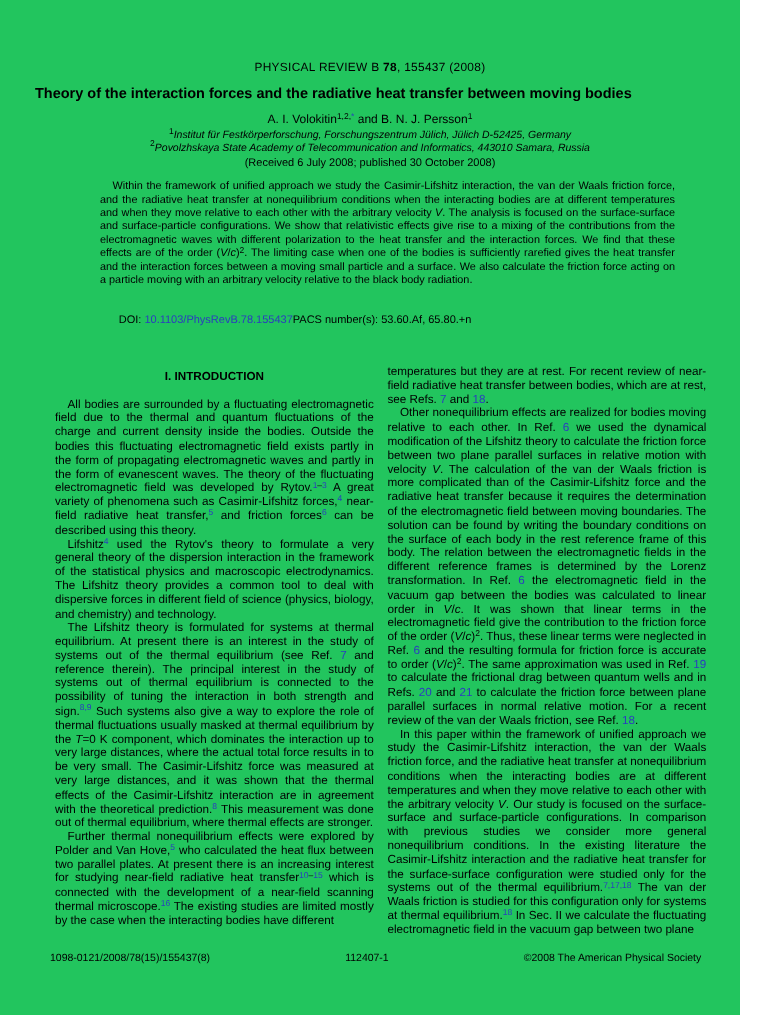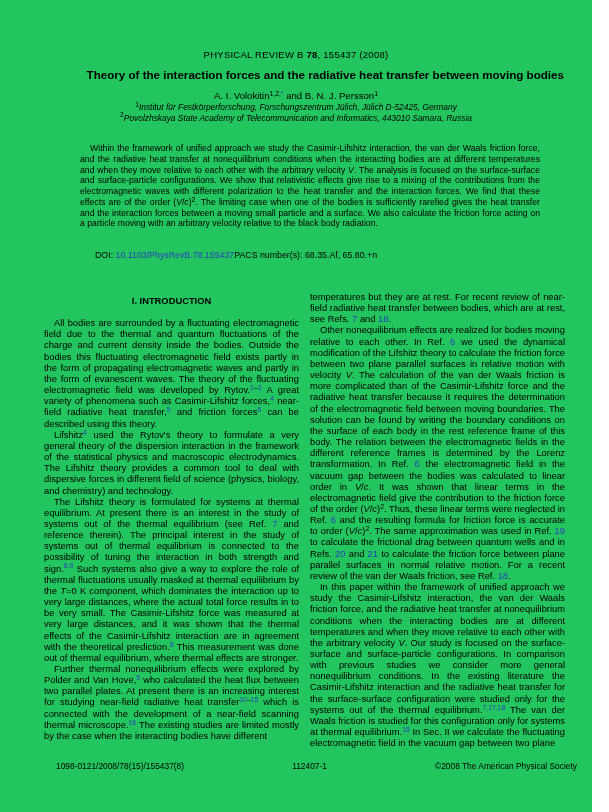--- a/index.html
+++ b/index.html
@@ -7,21 +7,21 @@
     position:relative; width:592px; height:812px; background:#22c55e;
     font-family:Liberation Sans, sans-serif; color:#000;
     overflow:hidden;
   }
   .journal-line {
     position:absolute; top:49px; left:0; width:100%;
     text-align:center; font-size:9.5px; letter-spacing:.25px;
   }
   .title {
     position:absolute; top:68px; left:28px; right:28px; margin:0;
-    text-align:right; font-size:11.6px; font-weight:bold;
+    text-align:left; font-size:11.6px; font-weight:bold;
   }
   .authors {
     position:absolute; top:90px; left:0; width:100%;
     text-align:center; font-size:9.6px;
   }
   .affil { position:absolute; left:0; width:100%; text-align:center; font-size:8.4px; }
   .affil1 { top:102px; }
   .affil2 { top:112.5px; }
   .received { position:absolute; top:125px; left:0; width:100%; text-align:center; font-size:8.8px; }
   .abstract {
@@ -35,39 +35,40 @@
   }
   .columns { position:absolute; top:281px; left:44px; width:521px; display:flex; gap:11px;margin-top:11px; }
   .col { width:255px; font-size:9.35px; line-height:11.15px; text-align:justify; }
   .col p { margin:0; text-indent:10px; hyphens:auto; -webkit-hyphens:auto; }
   .col-right > p:first-child { text-indent:0; }
   .section-heading { text-align:center; font-weight:bold; font-size:9.35px; margin:4px 0 11px 0; }
   sup { font-size:6.8px; line-height:0; vertical-align:baseline; position:relative; top:-3.2px; }
   .lnk { color:#2b3cc0; }
   a.doi { color:#2b3cc0; text-decoration:none; }
   .footer {
-    position:absolute; top:761px; left:56px; width:521px;
+    position:absolute; top:761px; left:40px; width:521px;
     display:flex; justify-content:space-between; font-size:8.4px;
   }
 </style>
 </head>
 <body>
 
 <div class="page">
   <div class="journal-line">PHYSICAL REVIEW B <b>78</b>, 155437 (2008)</div>
   <h1 class="title">Theory of the interaction forces and the radiative heat transfer between moving bodies</h1>
   <div class="authors">A. I. Volokitin<sup>1,2,<span class="lnk">*</span></sup> and B. N. J. Persson<sup>1</sup></div>
   <div class="affil affil1"><sup>1</sup><i>Institut für Festkörperforschung, Forschungszentrum Jülich, Jülich D-52425, Germany</i></div>
   <div class="affil affil2"><sup>2</sup><i>Povolzhskaya State Academy of Telecommunication and Informatics, 443010 Samara, Russia</i></div>
+  <div class="received">(Received 6 July 2008; published 30 October 2008)</div>
 
   <div class="abstract">Within the framework of unified approach we study the Casimir-Lifshitz interaction, the van der Waals friction force, and the radiative heat transfer at nonequilibrium conditions when the interacting bodies are at different temperatures and when they move relative to each other with the arbitrary velocity <i>V</i>. The analysis is focused on the surface-surface and surface-particle configurations. We show that relativistic effects give rise to a mixing of the contributions from the electromagnetic waves with different polarization to the heat transfer and the interaction forces. We find that these effects are of the order (<i>V</i>/<i>c</i>)<sup>2</sup>. The limiting case when one of the bodies is sufficiently rarefied gives the heat transfer and the interaction forces between a moving small particle and a surface. We also calculate the friction force acting on a particle moving with an arbitrary velocity relative to the black body radiation.</div>
 
   <div class="doi-row">
     <span><span>DOI: </span><a class="doi" href="#">10.1103/PhysRevB.78.155437</a></span>
-    <span>PACS number(s): 68.35.Af, 65.80.+n</span>
+    <span>PACS number(s): 53.60.Af, 65.80.+n</span>
   </div>
 
   <div class="columns">
     <div class="col col-left">
       <div class="section-heading">I. INTRODUCTION</div>
       <div>
           <p>All bodies are surrounded by a fluctuating electromagnetic field due to the thermal and quantum fluctuations of the charge and current density inside the bodies. Outside the bodies this fluctuating electromagnetic field exists partly in the form of propagating electromagnetic waves and partly in the form of evanescent waves. The theory of the fluctuating electromagnetic field was developed by Rytov.<sup><span class="lnk">1</span>–<span class="lnk">3</span></sup> A great variety of phenomena such as Casimir-Lifshitz forces,<sup><span class="lnk">4</span></sup> near-field radiative heat transfer,<sup><span class="lnk">5</span></sup> and friction forces<sup><span class="lnk">6</span></sup> can be described using this theory.</p>
           <p>Lifshitz<sup><span class="lnk">4</span></sup> used the Rytov's theory to formulate a very general theory of the dispersion interaction in the framework of the statistical physics and macroscopic electrodynamics. The Lifshitz theory provides a common tool to deal with dispersive forces in different field of science (physics, biology, and chemistry) and technology.</p>
           <p>The Lifshitz theory is formulated for systems at thermal equilibrium. At present there is an interest in the study of systems out of the thermal equilibrium (see Ref. <span class="lnk">7</span> and reference therein). The principal interest in the study of systems out of thermal equilibrium is connected to the possibility of tuning the interaction in both strength and sign.<sup><span class="lnk">8,9</span></sup> Such systems also give a way to explore the role of thermal fluctuations usually masked at thermal equilibrium by the <i>T</i>=0 K component, which dominates the interaction up to very large distances, where the actual total force results in to be very small. The Casimir-Lifshitz force was measured at very large distances, and it was shown that the thermal effects of the Casimir-Lifshitz interaction are in agreement with the theoretical prediction.<sup><span class="lnk">8</span></sup> This measurement was done out of thermal equilibrium, where thermal effects are stronger.</p>
           <p>Further thermal nonequilibrium effects were explored by Polder and Van Hove,<sup><span class="lnk">5</span></sup> who calculated the heat flux between two parallel plates. At present there is an increasing interest for studying near-field radiative heat transfer<sup><span class="lnk">10</span>–<span class="lnk">15</span></sup> which is connected with the development of a near-field scanning thermal microscope.<sup><span class="lnk">16</span></sup> The existing studies are limited mostly by the case when the interacting bodies have different</p>

